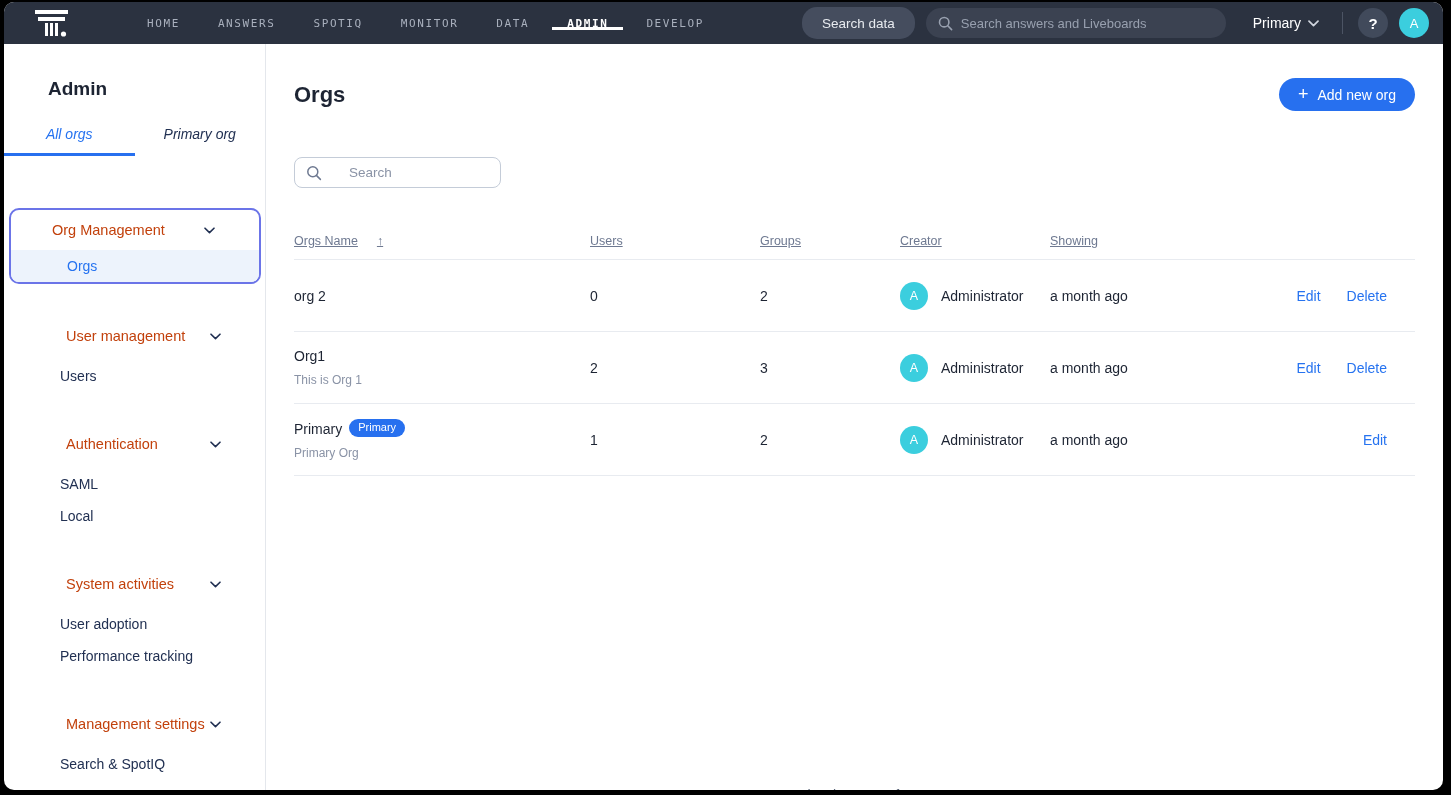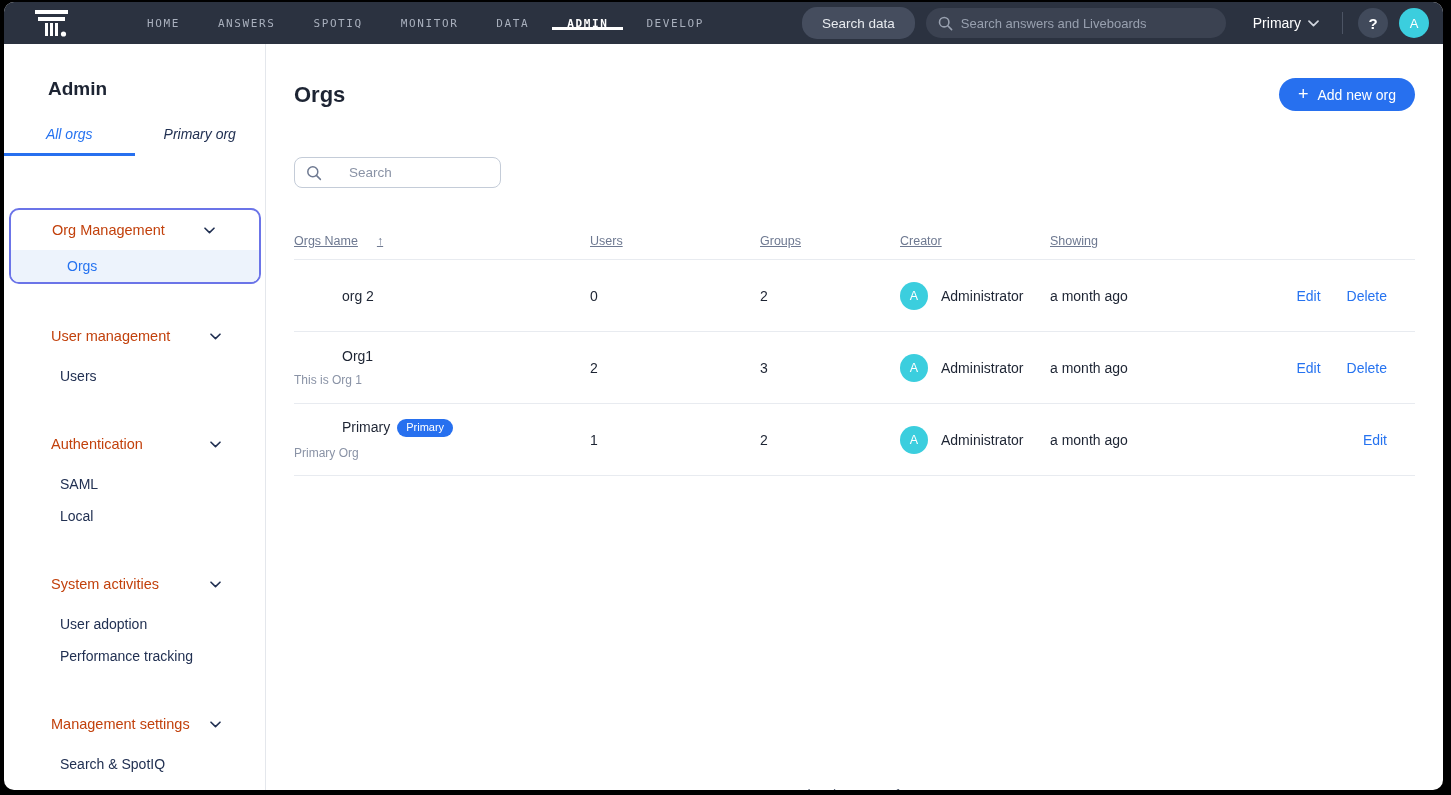--- a/index.html
+++ b/index.html
@@ -33,39 +33,39 @@
   .side-tabs { display:flex; margin-top:26px; }
   .side-tab { flex:1; text-align:center; font-size:14px; padding-bottom:11px; color:#213052; cursor:pointer; border-bottom:3px solid transparent;font-style:italic; }
   .side-tab.active { color:#2673f0; border-bottom-color:#2770ef; }
   .hl-box { margin:52px 4px 0 5px; border:2.5px solid #6b74e8; border-radius:10px; overflow:hidden; }
   .sec-head { height:40px; display:flex; align-items:center; padding-left:41px; font-size:14.5px; font-weight:500; color:#c2410c; cursor:pointer; }
   .hl-box .sec-head { padding-left:41px; }
   .sec-head .chev { margin-left:auto; margin-right:44px; display:flex; }
   .sec-item { height:32px; display:flex; align-items:center; padding-left:56px; font-size:14px; color:#213052; cursor:pointer; }
   .sec-item.selected { background:#edf3fc; color:#2673f0; }
   .section { margin-top:36px; }
-  .section .sec-head { height:32px; padding-left:47px; margin-bottom:8px; }
+  .section .sec-head { height:32px; padding-left:62px; margin-bottom:8px; }
   .section .sec-head .chev { margin-right:44px; }
 
   
   .content { flex:1; min-width:0; padding:0 28px; position:relative; overflow:hidden; }
   .title-row { margin-top:34px; display:flex; align-items:center; justify-content:space-between; }
   .page-title { font-size:22px; font-weight:bold; color:#1d2433; }
   .add-btn { height:33px; padding:0 19px; border-radius:17px; background:#2770ef; color:#fff; font-size:14px; display:flex; align-items:center; gap:9px; border:none; cursor:pointer; font-family:inherit; }
   .add-btn .plus { font-size:18px; font-weight:400; line-height:1; margin-top:-2px; }
   .search-box { margin-top:46px; width:207px; height:31px; border:1px solid #c4ccd8; border-radius:8px; display:flex; align-items:center; padding:0 11px; gap:27px; background:#fff; }
   .search-box input { flex:1; border:none; outline:none; font-size:13.5px; color:#1d2433; font-family:inherit; min-width:0; }
   .search-box input::placeholder { color:#8a93a6; }
 
   .orgs-table { margin-top:34px; }
   .trow { display:grid; grid-template-columns:minmax(0,1fr) 170px 140px 150px 215px 150px; align-items:center; border-bottom:1px solid #e8ebf0; }
   .thead { height:38px; font-size:12.5px; color:#6e7991; }
   .thead .th { display:flex; align-items:center; gap:19px;text-decoration:underline; }
   .drow { height:72px; font-size:14px; color:#1d2433; }
-  .name-line { display:flex; align-items:flex-start; gap:7px;margin-left:48px; }
+  .name-line { display:flex; align-items:flex-end; gap:7px; }
   .badge { background:#2770ef; color:#fff; font-size:11px; padding:2.5px 9px; border-radius:10px; line-height:1.2; }
   .badge:empty { display:none; }
   .desc { font-size:12px; color:#8a93a6; margin-top:9px; }
   .desc:empty { display:none; }
   .creator-cell { display:flex; align-items:center; gap:13px; }
   .row-avatar { width:28px; height:28px; border-radius:50%; background:#3bcede; color:#fff; font-size:12.5px; display:flex; align-items:center; justify-content:center; flex:0 0 28px; }
   .actions-cell { display:flex; justify-content:flex-end; gap:26px; padding-right:28px; }
   .link { color:#2673f0; font-size:14px; text-decoration:none; cursor:pointer; }
   .link:empty { display:none; }
 

